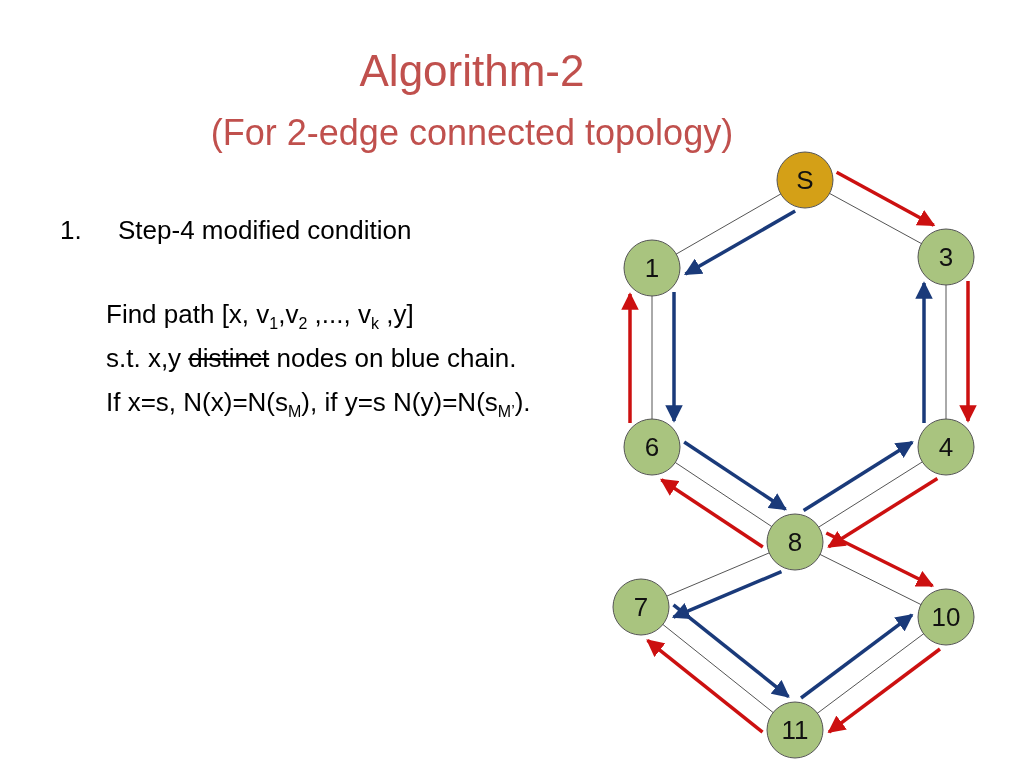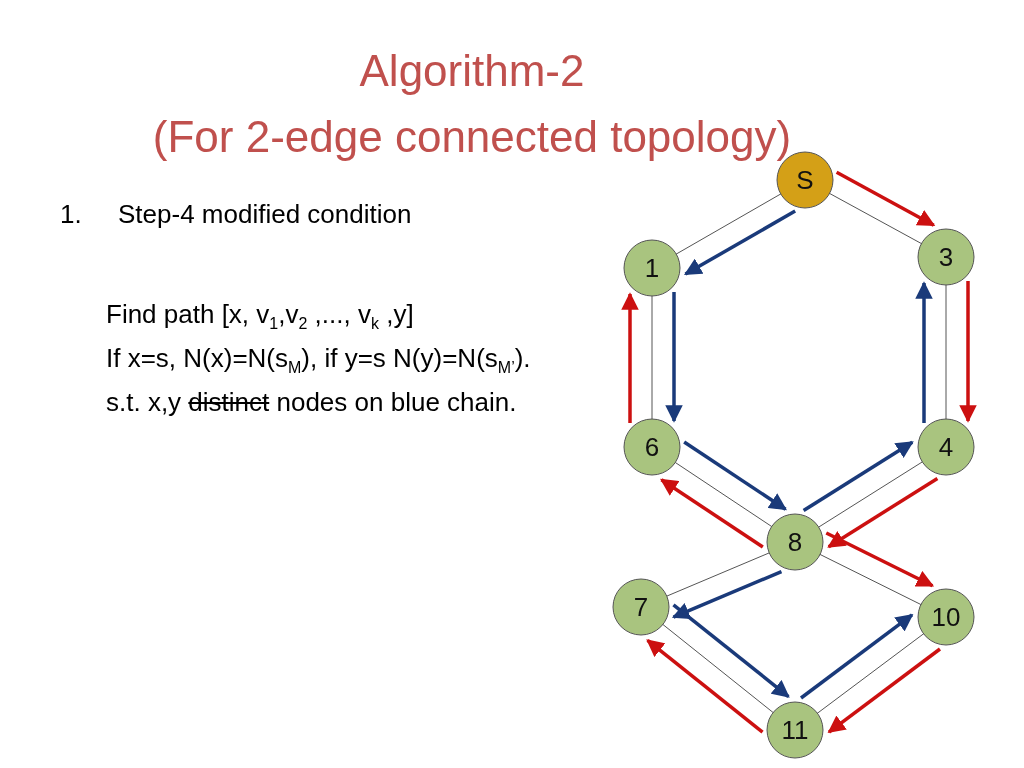--- a/index.html
+++ b/index.html
@@ -1,43 +1,43 @@
 <!DOCTYPE html>
 <html><head>
 <meta charset="utf-8">
 <style>
   html,body{margin:0;padding:0;background:#fff;}
   body{width:1024px;height:768px;position:relative;overflow:hidden;font-family:"Liberation Sans","DejaVu Sans",sans-serif;}
   .title{position:absolute;left:0;width:944px;text-align:center;color:#c0504d;}
   #t1{top:46px;font-size:44px;}
-  #t2{top:112px;font-size:44px;}
+  #t2{top:112px;font-size:36px;}
   .body-text{position:absolute;left:60px;color:#000;font-size:26px;line-height:44px;}
-  #l1{top:192px;}
+  #l1{top:208px;}
   #l1 .num{display:inline-block;width:58px;}
   #block{top:292px;margin-left:46px;}
   .strike{text-decoration:line-through;}
   .red{color:#e00000;font-weight:bold;}
   sub{font-size:16px;vertical-align:-6px;line-height:0;}
   svg{position:absolute;left:0;top:0;}
   .node-label{font-family:"Liberation Sans","DejaVu Sans",sans-serif;font-size:26px;fill:#111;text-anchor:middle;dominant-baseline:central;}
 </style>
 </head>
 <body>
 
 <div class="title" id="t1">Algorithm-2</div>
 <div class="title" id="t2">(For 2-edge connected topology)</div>
 
 <div class="body-text" id="l1">
   <span class="num">1.</span><span>Step-4 modified condition</span>
 </div>
 
 <div class="body-text" id="block">
   <div><span>Find  path [x, v</span><sub>1</sub><span>,v</span><sub>2</sub><span> ,..., v</span><sub>k</sub><span> ,y]</span></div>
+  <div><span>s.t. x,y </span><span class="strike">distinct</span><span> nodes on blue chain.</span></div>
   <div><span>If x=s, N(x)=N(s</span><sub>M</sub><span>), if y=s N(y)=N(s</span><sub>M’</sub><span>).</span></div>
-  <div><span>s.t. x,y </span><span class="strike">distinct</span><span> nodes on blue chain.</span></div>
 </div>
 
 <svg id="graph" width="1024" height="768">
   <defs>
     <marker id="ab" viewBox="0 0 10 10" refX="9" refY="5" markerWidth="5" markerHeight="5" orient="auto">
         <path d="M0,0 L10,5 L0,10 z" fill="#1a3a7a"></path>
       </marker>
     <marker id="ar" viewBox="0 0 10 10" refX="9" refY="5" markerWidth="5" markerHeight="5" orient="auto">
         <path d="M0,0 L10,5 L0,10 z" fill="#cc1010"></path>
       </marker>

